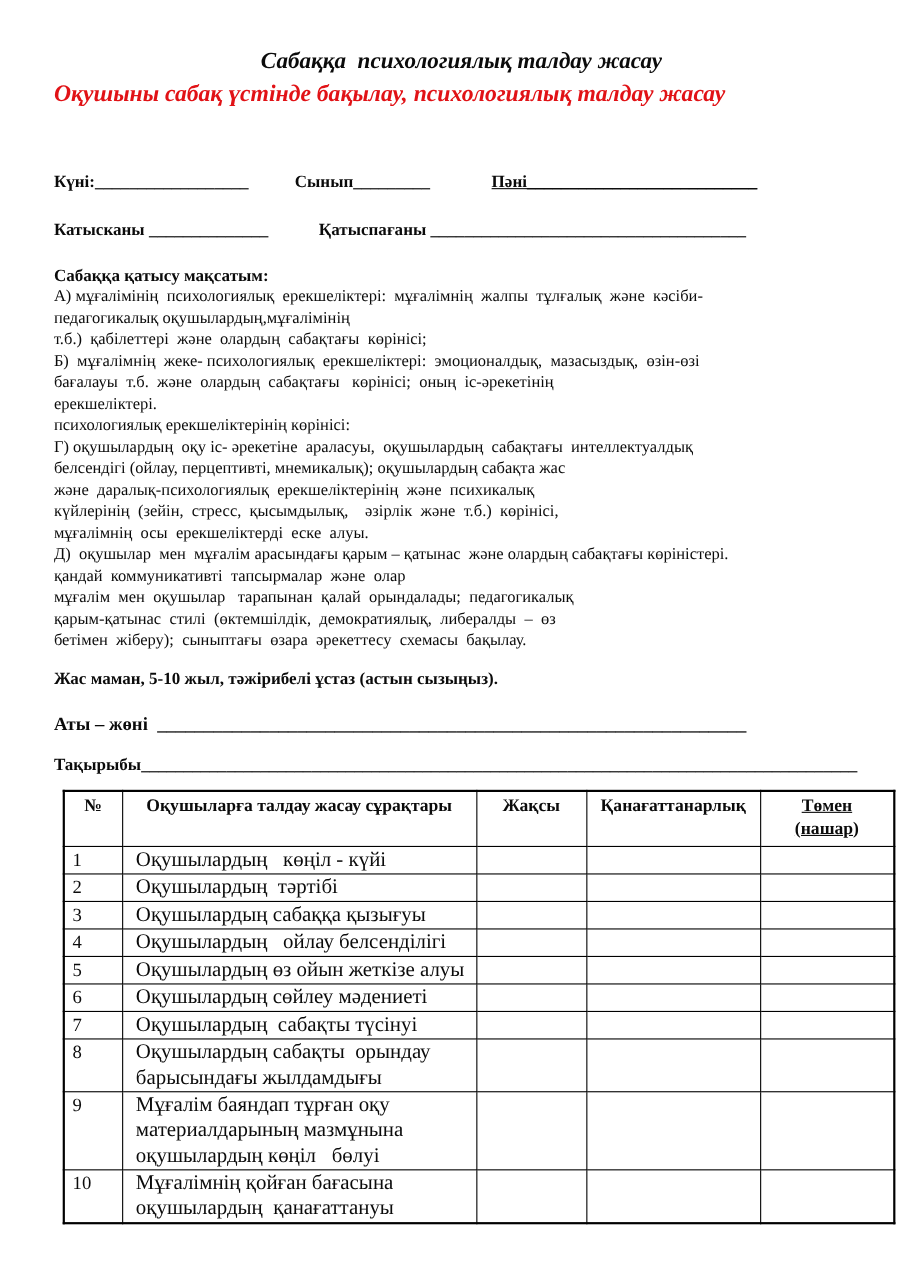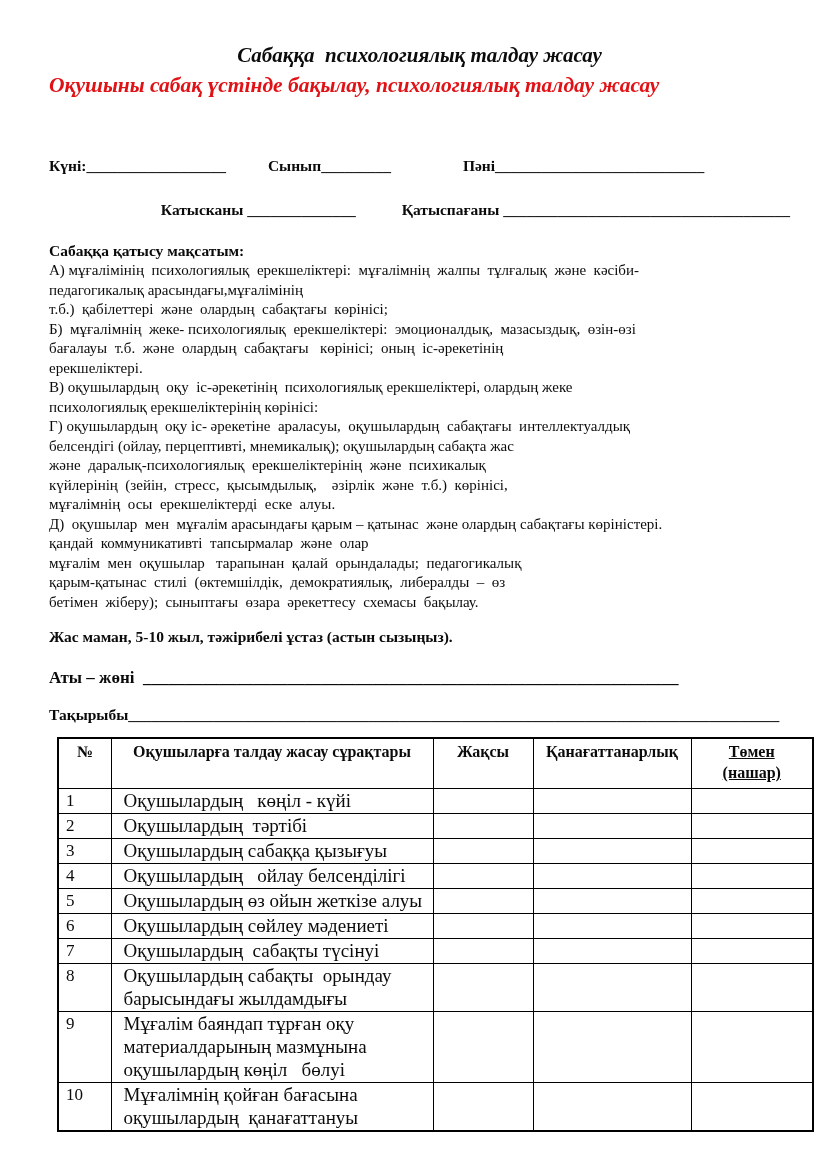--- a/index.html
+++ b/index.html
@@ -19,24 +19,24 @@
   }
   .subtitle {
     margin:4px 0 0; text-align:left;
     font-size:21.5px; font-weight:bold; font-style:italic;
     color:var(--accent-red, #e11216);
     white-space:pre-wrap; line-height:27px;
   }
 
   .frow { font-weight:bold; font-size:15.5px; white-space:pre; }
   #frow1 { margin-top:58px; }
-  #frow2 { margin-top:26px;text-align:right; }
+  #frow2 { margin-top:26px; }
   .field { display:inline-block; }
   #frow1 .field:nth-child(2) { margin-left:42px; }
-  #frow1 .field:nth-child(3) { margin-left:72px; }
+  #frow1 .field:nth-child(3) { margin-left:56px;text-decoration:underline; }
   #frow2 .field:nth-child(2) { margin-left:46px; }
 
   .purpose-heading {
     margin:22px 0 0; font-size:15.5px; font-weight:bold; line-height:20px;
     white-space:pre-wrap;
   }
   .pline { font-size:15px; line-height:19.5px; white-space:pre-wrap; }
 
   .experience { margin:16px 0 12px; font-size:15.5px; font-weight:bold; white-space:pre-wrap; }
   .name-row  { margin:22px 0 0; font-size:17px; font-weight:bold; white-space:pre; }
@@ -64,26 +64,25 @@
 <div class="page">
   <h1 class="title">Сабаққа  психологиялық талдау жасау</h1>
   <h2 class="subtitle">Оқушыны сабақ үстінде бақылау, психологиялық талдау жасау</h2>
 
   <div class="frow" id="frow1"><span class="field"><span>Күні:</span><span>__________________</span></span><span class="field"><span>Сынып</span><span>_________</span></span><span class="field"><span>Пәні</span><span>___________________________</span></span></div>
   <div class="frow" id="frow2"><span class="field"><span>Катысканы </span><span>______________</span></span><span class="field"><span>Қатыспағаны </span><span>_____________________________________</span></span></div>
 
   <p class="purpose-heading">Сабаққа қатысу мақсатым:</p>
   <div id="purpose-lines">
       <div class="pline">А) мұғалімінің  психологиялық  ерекшеліктері:  мұғалімнің  жалпы  тұлғалық  және  кәсіби-</div>
-      <div class="pline">педагогикалық арасындағы,мұғалімінің</div>
+      <div class="pline">педагогикалық оқушылардың,мұғалімінің</div>
       <div class="pline">т.б.)  қабілеттері  және  олардың  сабақтағы  көрінісі;</div>
       <div class="pline">Б)  мұғалімнің  жеке- психологиялық  ерекшеліктері:  эмоционалдық,  мазасыздық,  өзін-өзі</div>
       <div class="pline">бағалауы  т.б.  және  олардың  сабақтағы   көрінісі;  оның  іс-әрекетінің</div>
       <div class="pline">ерекшеліктері.</div>
-      <div class="pline">В) оқушылардың  оқу  іс-әрекетінің  психологиялық ерекшеліктері, олардың жеке</div>
       <div class="pline">психологиялық ерекшеліктерінің көрінісі:</div>
       <div class="pline">Г) оқушылардың  оқу іс- әрекетіне  араласуы,  оқушылардың  сабақтағы  интеллектуалдық</div>
       <div class="pline">белсендігі (ойлау, перцептивті, мнемикалық); оқушылардың сабақта жас</div>
       <div class="pline">және  даралық-психологиялық  ерекшеліктерінің  және  психикалық</div>
       <div class="pline">күйлерінің  (зейін,  стресс,  қысымдылық,    әзірлік  және  т.б.)  көрінісі,</div>
       <div class="pline">мұғалімнің  осы  ерекшеліктерді  еске  алуы.</div>
       <div class="pline">Д)  оқушылар  мен  мұғалім арасындағы қарым – қатынас  және олардың сабақтағы көріністері.</div>
       <div class="pline">қандай  коммуникативті  тапсырмалар  және  олар</div>
       <div class="pline">мұғалім  мен  оқушылар   тарапынан  қалай  орындалады;  педагогикалық</div>
       <div class="pline">қарым-қатынас  стилі  (өктемшілдік,  демократиялық,  либералды  –  өз</div>

